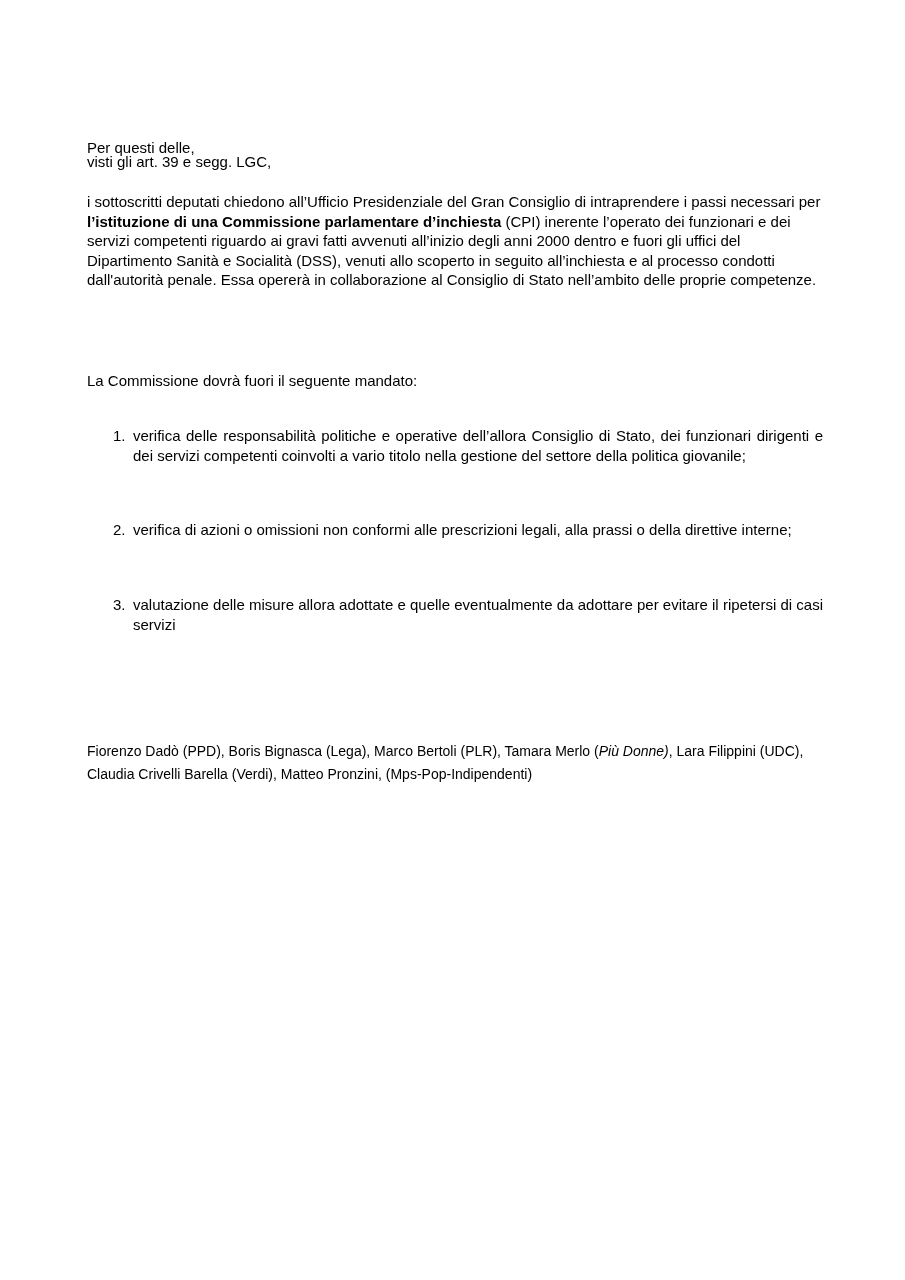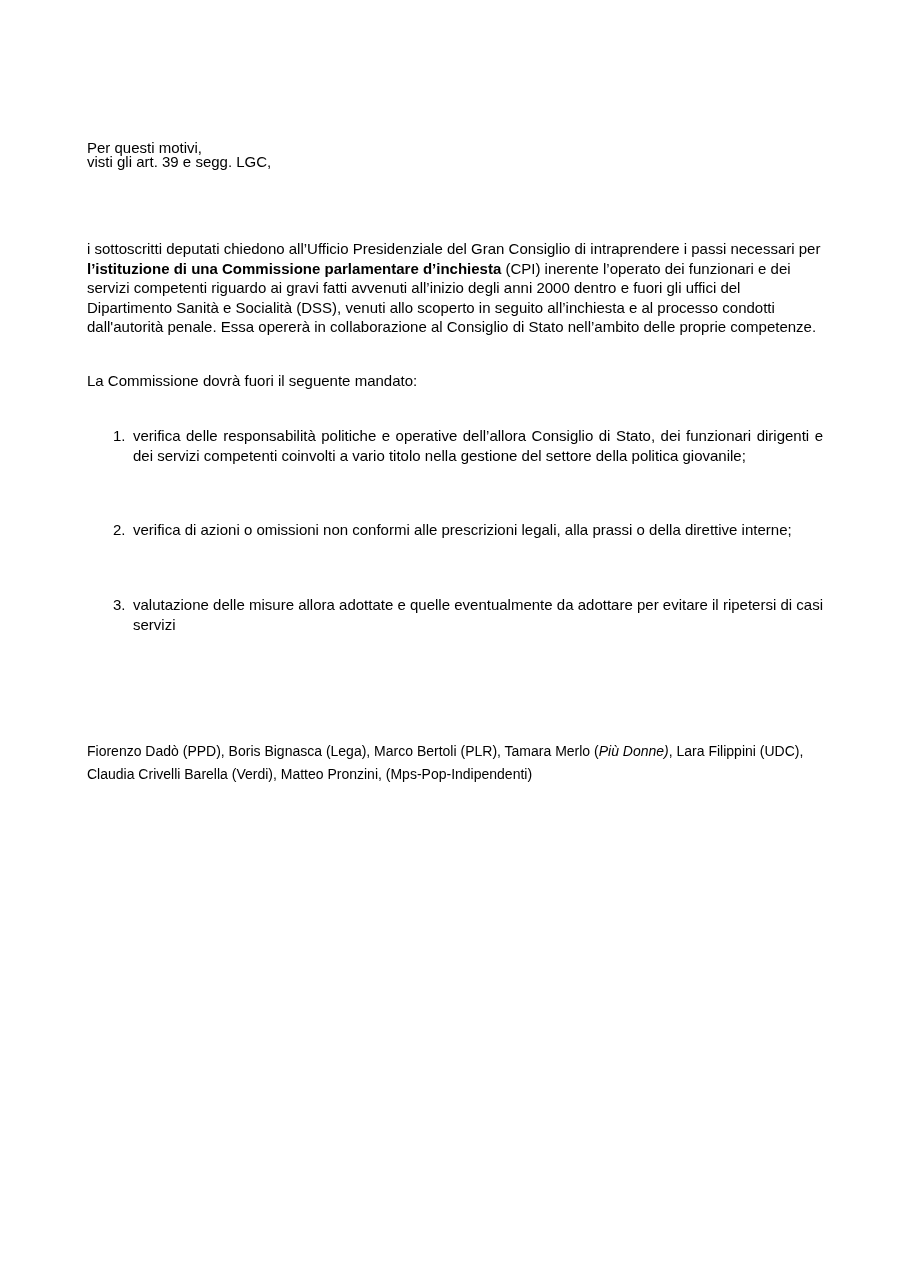--- a/index.html
+++ b/index.html
@@ -1,33 +1,33 @@
 <!DOCTYPE html>
 <html><head>
   <meta charset="utf-8">
   <style>
     html, body { margin: 0; padding: 0; background: #ffffff; }
     body {
       width: 905px; height: 1280px; position: relative; overflow: hidden;
       font-family: "Liberation Sans", sans-serif; color: #000;
     }
     .p { position: absolute; left: 87px; font-size: 15px; line-height: 19.5px; margin: 0; }
-    .para { width: 735px; margin-top: 47px; }
+    .para { width: 735px; }
     .li { position: absolute; left: 113px; font-size: 15px; line-height: 20px; width: 710px; }
     .li .num { position: absolute; left: 0; top: 0; }
     .li .txt { display: block; margin-left: 20px; text-align: justify; }
     .sig { position: absolute; left: 87px; top: 726px; width: 720px; font-size: 14px; line-height: 22.5px; }
     b { font-weight: bold; }
     i { font-style: italic; }
   </style>
 </head>
 <body>
 
 <div>
-  <p class="p" style="top:138px;">Per questi motivi,</p>
+  <p class="p" style="top:138px;">Per questi delle,</p>
   <p class="p" style="top:152px;">visti gli art. 39 e segg. LGC,</p>
 
   <p class="p para" style="top:192px;"><span>i sottoscritti deputati chiedono all’Ufficio Presidenziale del Gran Consiglio di intraprendere i passi necessari per </span><b>l’istituzione di una Commissione parlamentare d’inchiesta</b><span> (CPI) inerente l’operato dei funzionari e dei servizi competenti riguardo ai gravi fatti avvenuti all’inizio degli anni 2000 dentro e fuori gli uffici del Dipartimento Sanità e Socialità (DSS), venuti allo scoperto in seguito all’inchiesta e al processo condotti dall'autorità penale. Essa opererà in collaborazione al Consiglio di Stato nell’ambito delle proprie competenze.</span></p>
 
   <p class="p" style="top:371px;">La Commissione dovrà fuori il seguente mandato:</p>
 
   <div class="li" style="top:426px;">
     <span class="num">1.</span>
     <span class="txt">verifica delle responsabilità politiche e operative dell’allora Consiglio di Stato, dei funzionari dirigenti e dei servizi competenti coinvolti a vario titolo nella gestione del settore della politica giovanile;</span>
   </div>

